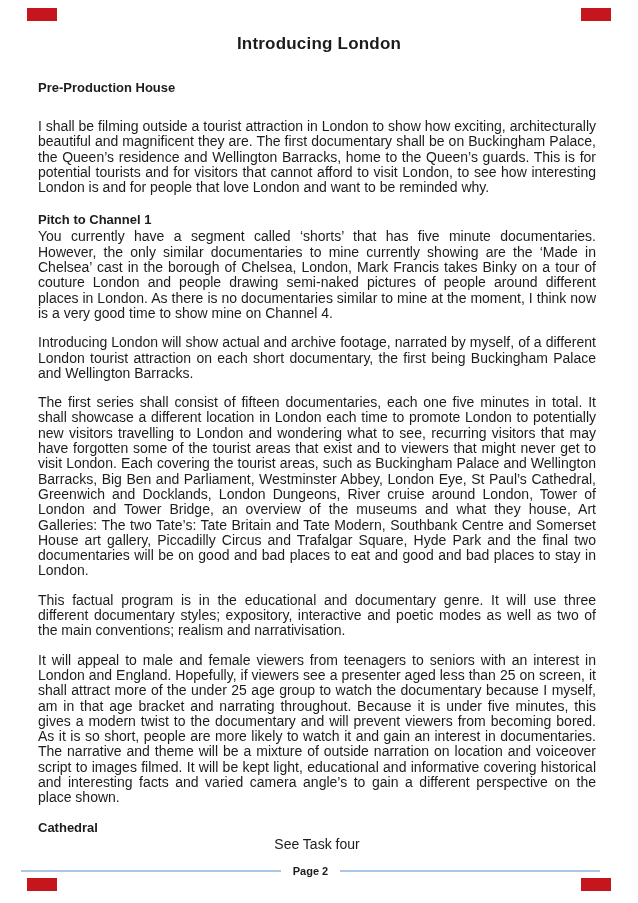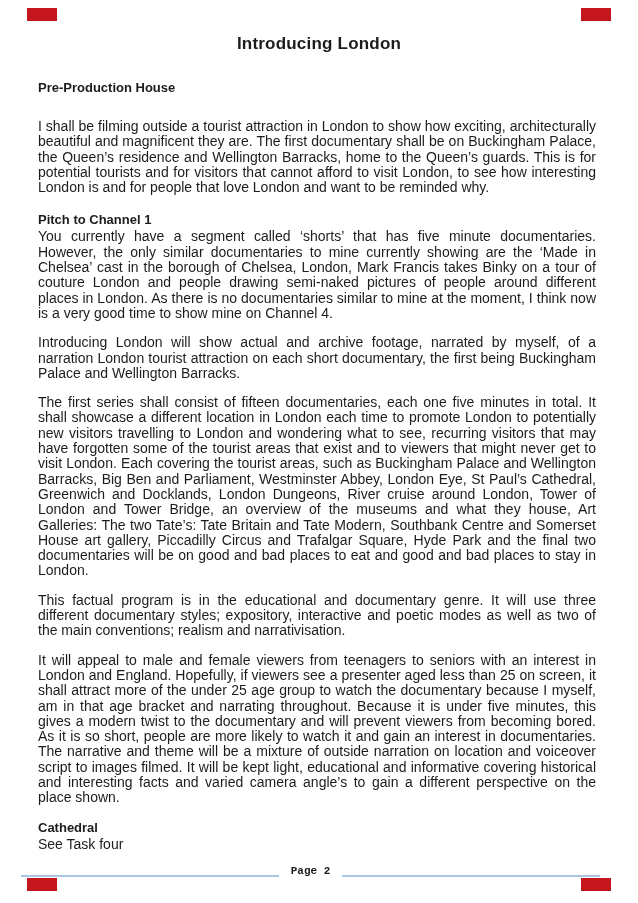--- a/index.html
+++ b/index.html
@@ -47,32 +47,31 @@
     font-size: 13px;
     font-weight: 700;
     margin: 0 0 2px 0;
   }
   .section p {
     font-size: 14px;
     line-height: 15.3px;
     text-align: justify;
     margin: 0 4px 14px 0;
   }
-  .section p.plain { text-align: left; margin-bottom: 0; }
+  .section p.plain { text-align: center; margin-bottom: 0; }
   .pitch    { margin-top: 17px; }
   .proposal { margin-top: 6px; }
 
   .footer {
     position: absolute;
     left: 21px;
     right: 38px;
     bottom: 26px;
     display: flex;
-    align-items: flex-end;
-    font-family: Liberation Mono, monospace;
+    align-items: center;
   }
   .rule {
     flex: 1;
     height: 2px;
     background: var(--footer-rule-blue, #a8c6e6);
   }
   .page-num {
     font-size: 11px;
     font-weight: 700;
     margin: 0 12px;
@@ -93,21 +92,21 @@
 
   <h2 class="stage-heading">Pre-Production House</h2>
 
   <section class="section">
     <p>I shall be filming outside a tourist attraction in London to show how exciting, architecturally beautiful and magnificent they are. The first documentary shall be on Buckingham Palace, the Queen’s residence and Wellington Barracks, home to the Queen’s guards. This is for potential tourists and for visitors that cannot afford to visit London, to see how interesting London is and for people that love London and want to be reminded why.</p>
   </section>
 
   <section class="section pitch">
     <h3>Pitch to Channel 1</h3>
     <p>You currently have a segment called ‘shorts’ that has five minute documentaries. However, the only similar documentaries to mine currently showing are the ‘Made in Chelsea’ cast in the borough of Chelsea, London, Mark Francis takes Binky on a tour of couture London and people drawing semi-naked pictures of people around different places in London. As there is no documentaries similar to mine at the moment, I think now is a very good time to show mine on Channel 4.</p>
-    <p>Introducing London will show actual and archive footage, narrated by myself, of a narration London tourist attraction on each short documentary, the first being Buckingham Palace and Wellington Barracks.</p>
+    <p>Introducing London will show actual and archive footage, narrated by myself, of a different London tourist attraction on each short documentary, the first being Buckingham Palace and Wellington Barracks.</p>
     <p>The first series shall consist of fifteen documentaries, each one five minutes in total. It shall showcase a different location in London each time to promote London to potentially new visitors travelling to London and wondering what to see, recurring visitors that may have forgotten some of the tourist areas that exist and to viewers that might never get to visit London. Each covering the tourist areas, such as Buckingham Palace and Wellington Barracks, Big Ben and Parliament, Westminster Abbey, London Eye, St Paul’s Cathedral, Greenwich and Docklands, London Dungeons, River cruise around London, Tower of London and Tower Bridge, an overview of the museums and what they house, Art Galleries: The two Tate’s: Tate Britain and Tate Modern, Southbank Centre and Somerset House art gallery, Piccadilly Circus and Trafalgar Square, Hyde Park and the final two documentaries will be on good and bad places to eat and good and bad places to stay in London.</p>
     <p>This factual program is in the educational and documentary genre. It will use three different documentary styles; expository, interactive and poetic modes as well as two of the main conventions; realism and narrativisation.</p>
     <p>It will appeal to male and female viewers from teenagers to seniors with an interest in London and England. Hopefully, if viewers see a presenter aged less than 25 on screen, it shall attract more of the under 25 age group to watch the documentary because I myself, am in that age bracket and narrating throughout. Because it is under five minutes, this gives a modern twist to the documentary and will prevent viewers from becoming bored. As it is so short, people are more likely to watch it and gain an interest in documentaries. The narrative and theme will be a mixture of outside narration on location and voiceover script to images filmed. It will be kept light, educational and informative covering historical and interesting facts and varied camera angle’s to gain a different perspective on the place shown.</p>
   </section>
 
   <section class="section proposal">
     <h3>Cathedral</h3>
     <p class="plain">See Task four</p>
   </section>
 

